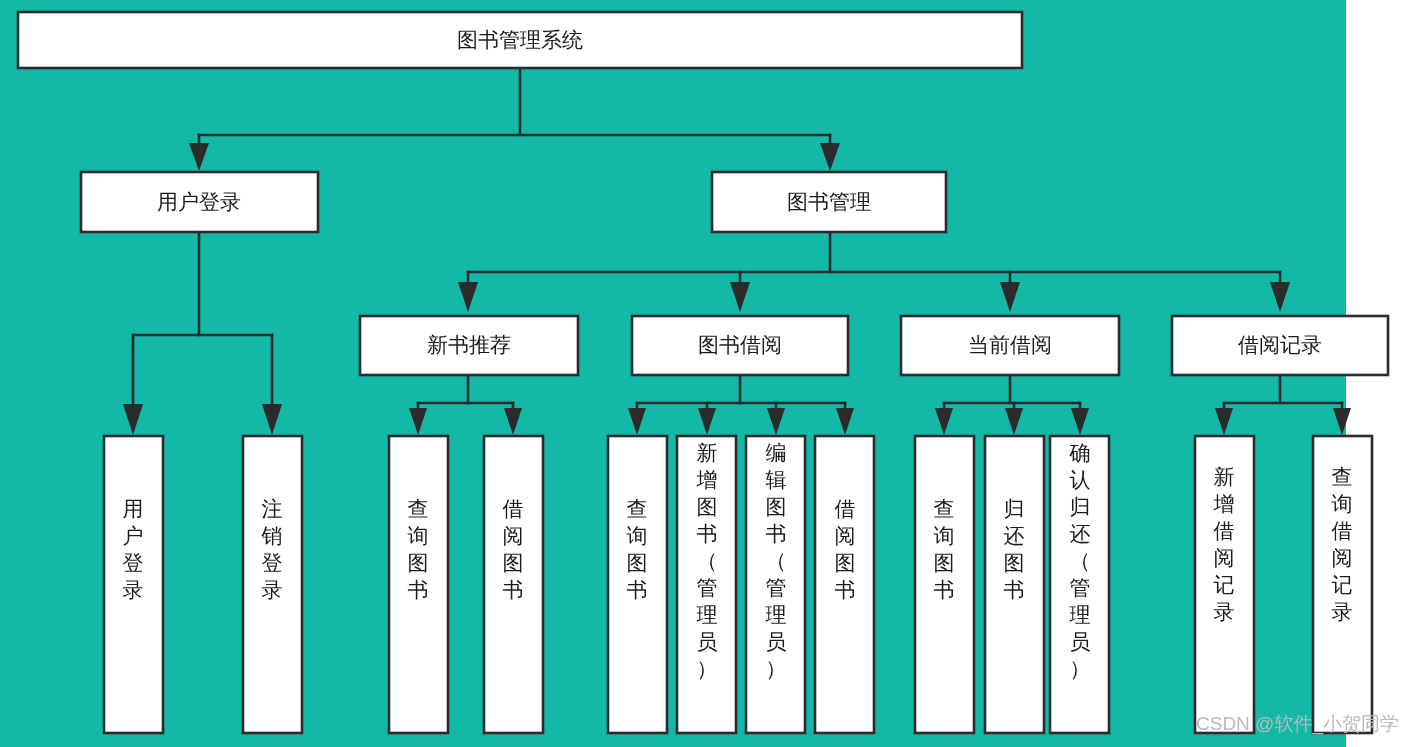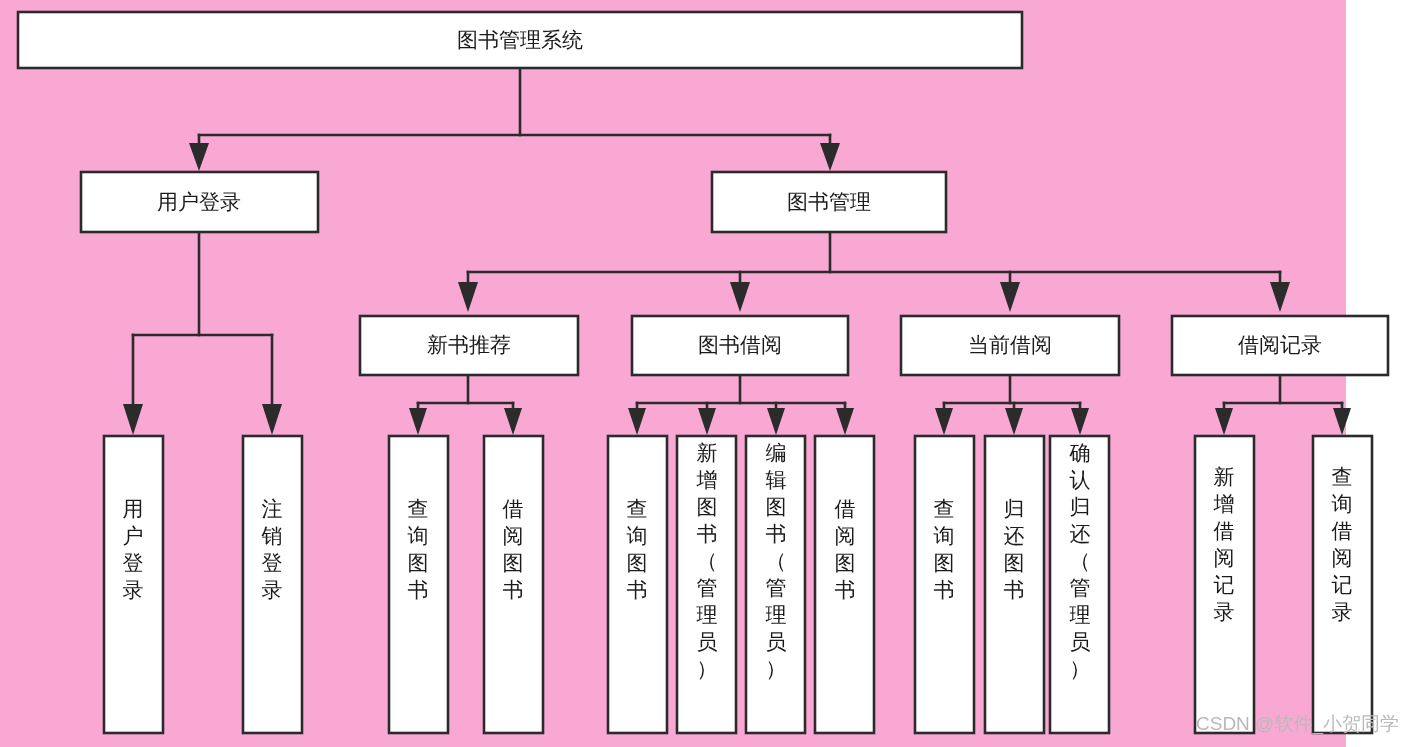--- a/index.html
+++ b/index.html
@@ -10,21 +10,21 @@
   body {
     width: 1405px;
     height: 747px;
     font-family: "Liberation Sans", "DejaVu Sans", sans-serif;
     overflow: hidden;
   }
   #diagram-root {
     position: relative;
     width: 1346px;
     height: 747px;
-    background: #f9a8d4;
+    background: #14b8a6;
   }
   svg.diagram-canvas {
     position: absolute;
     left: 0;
     top: 0;
     width: 1405px;
     height: 747px;
     display: block;
   }
   .node-box {

